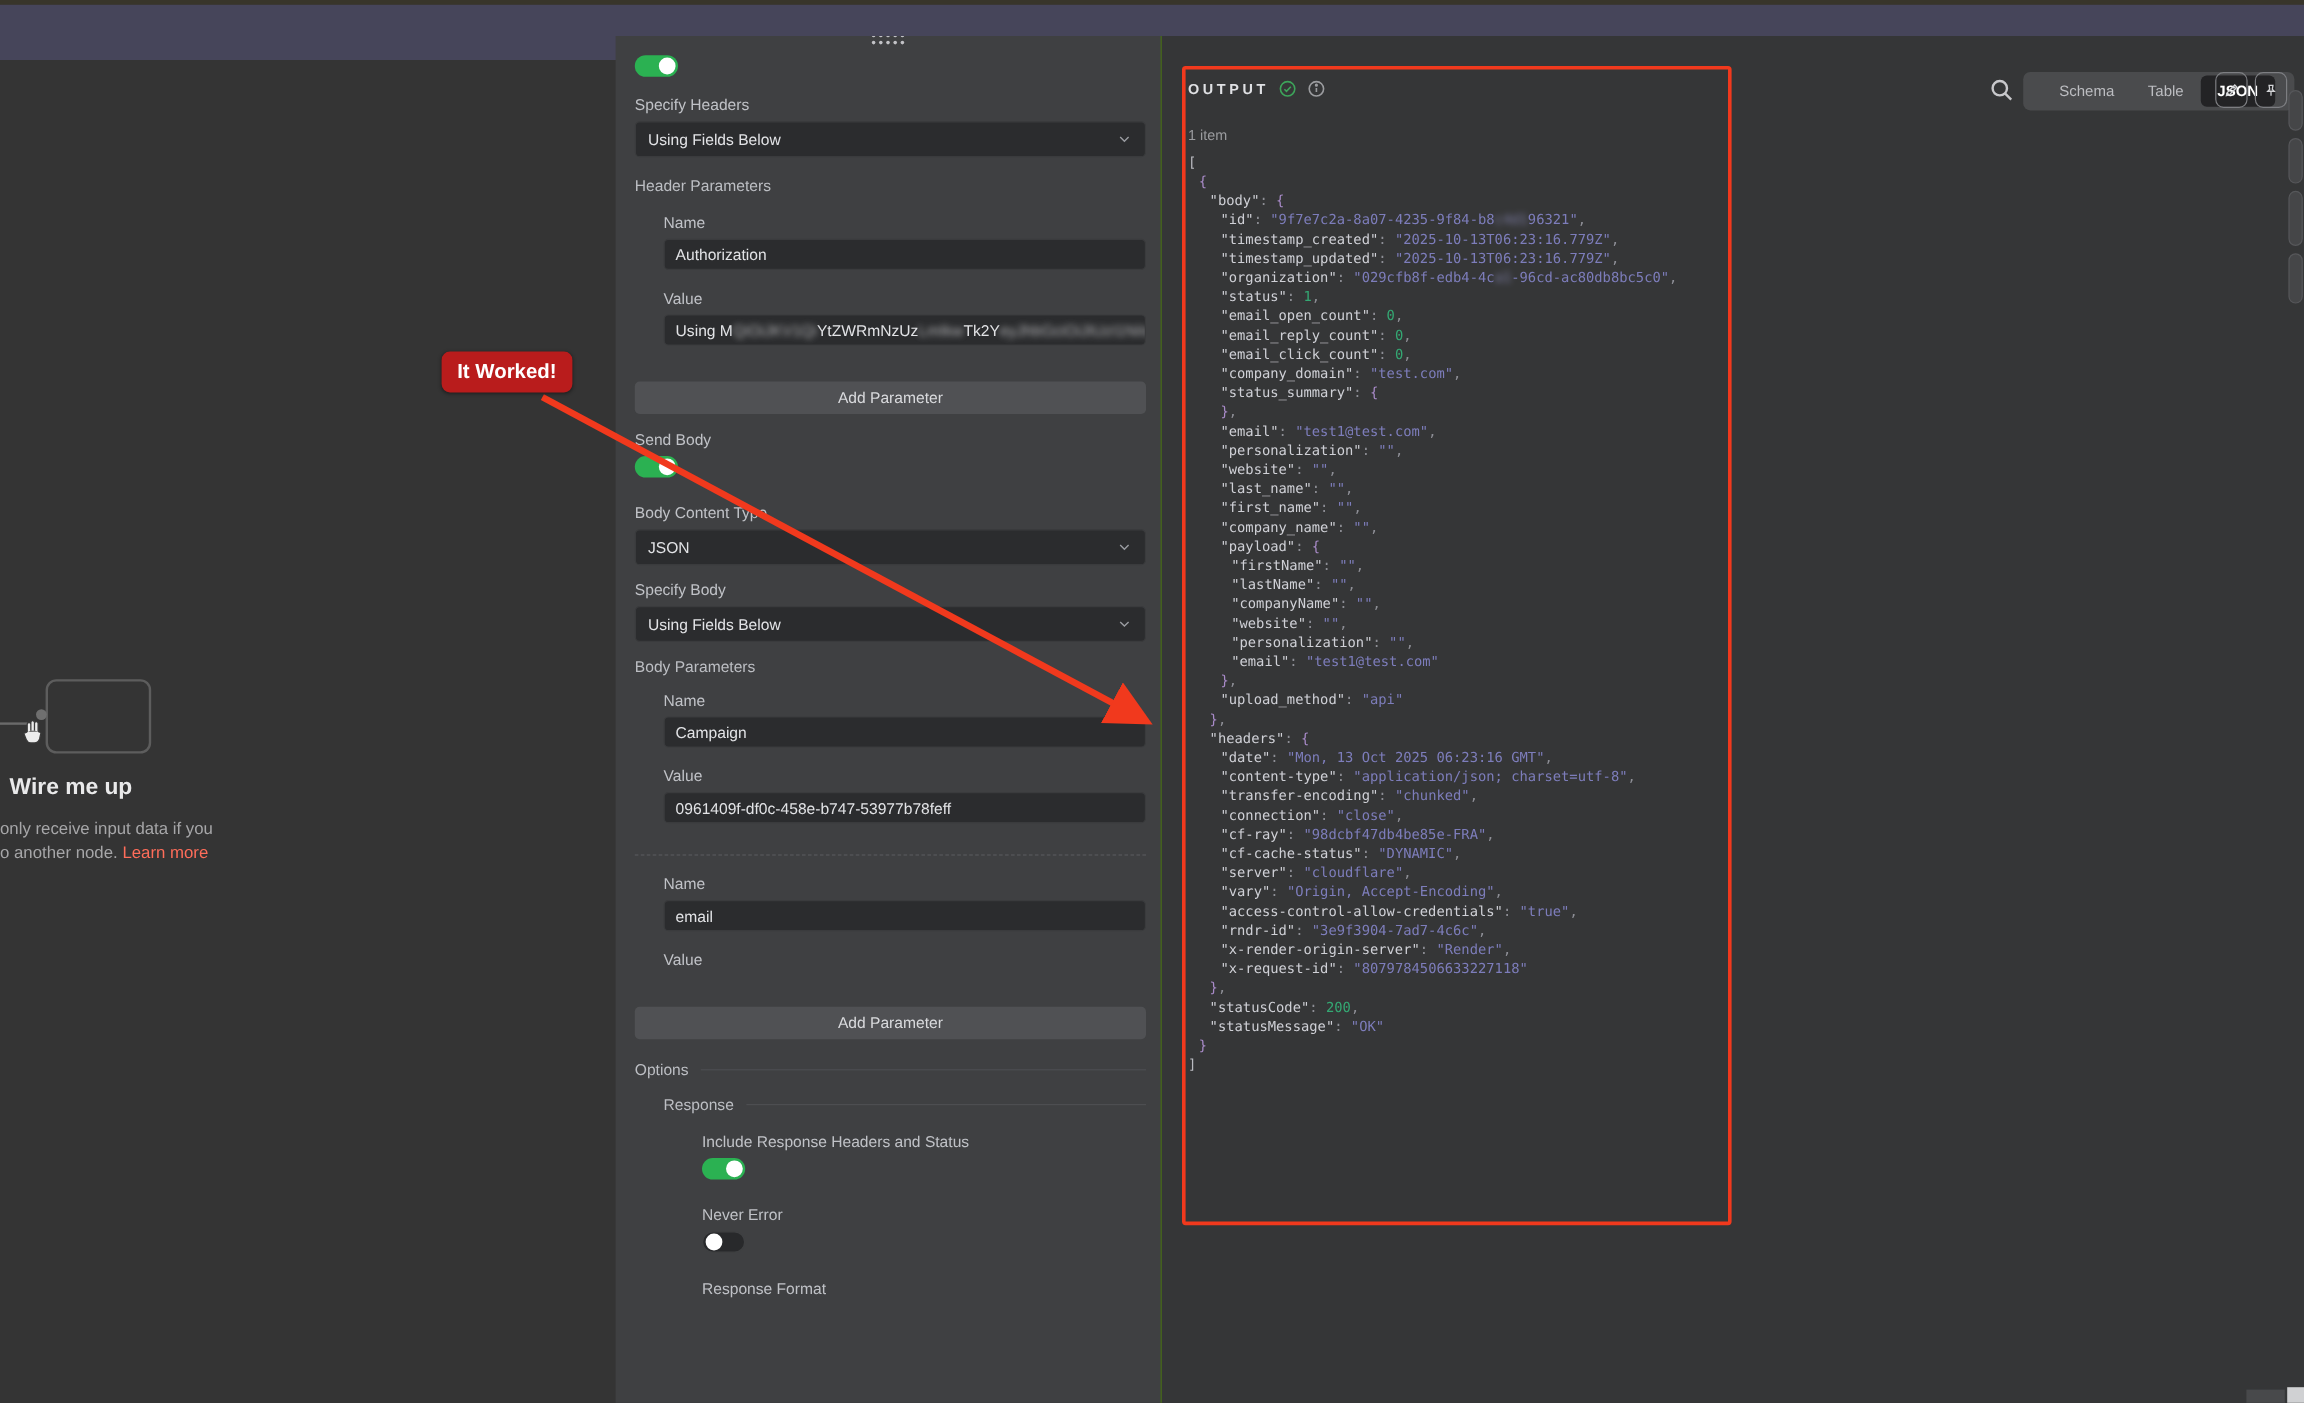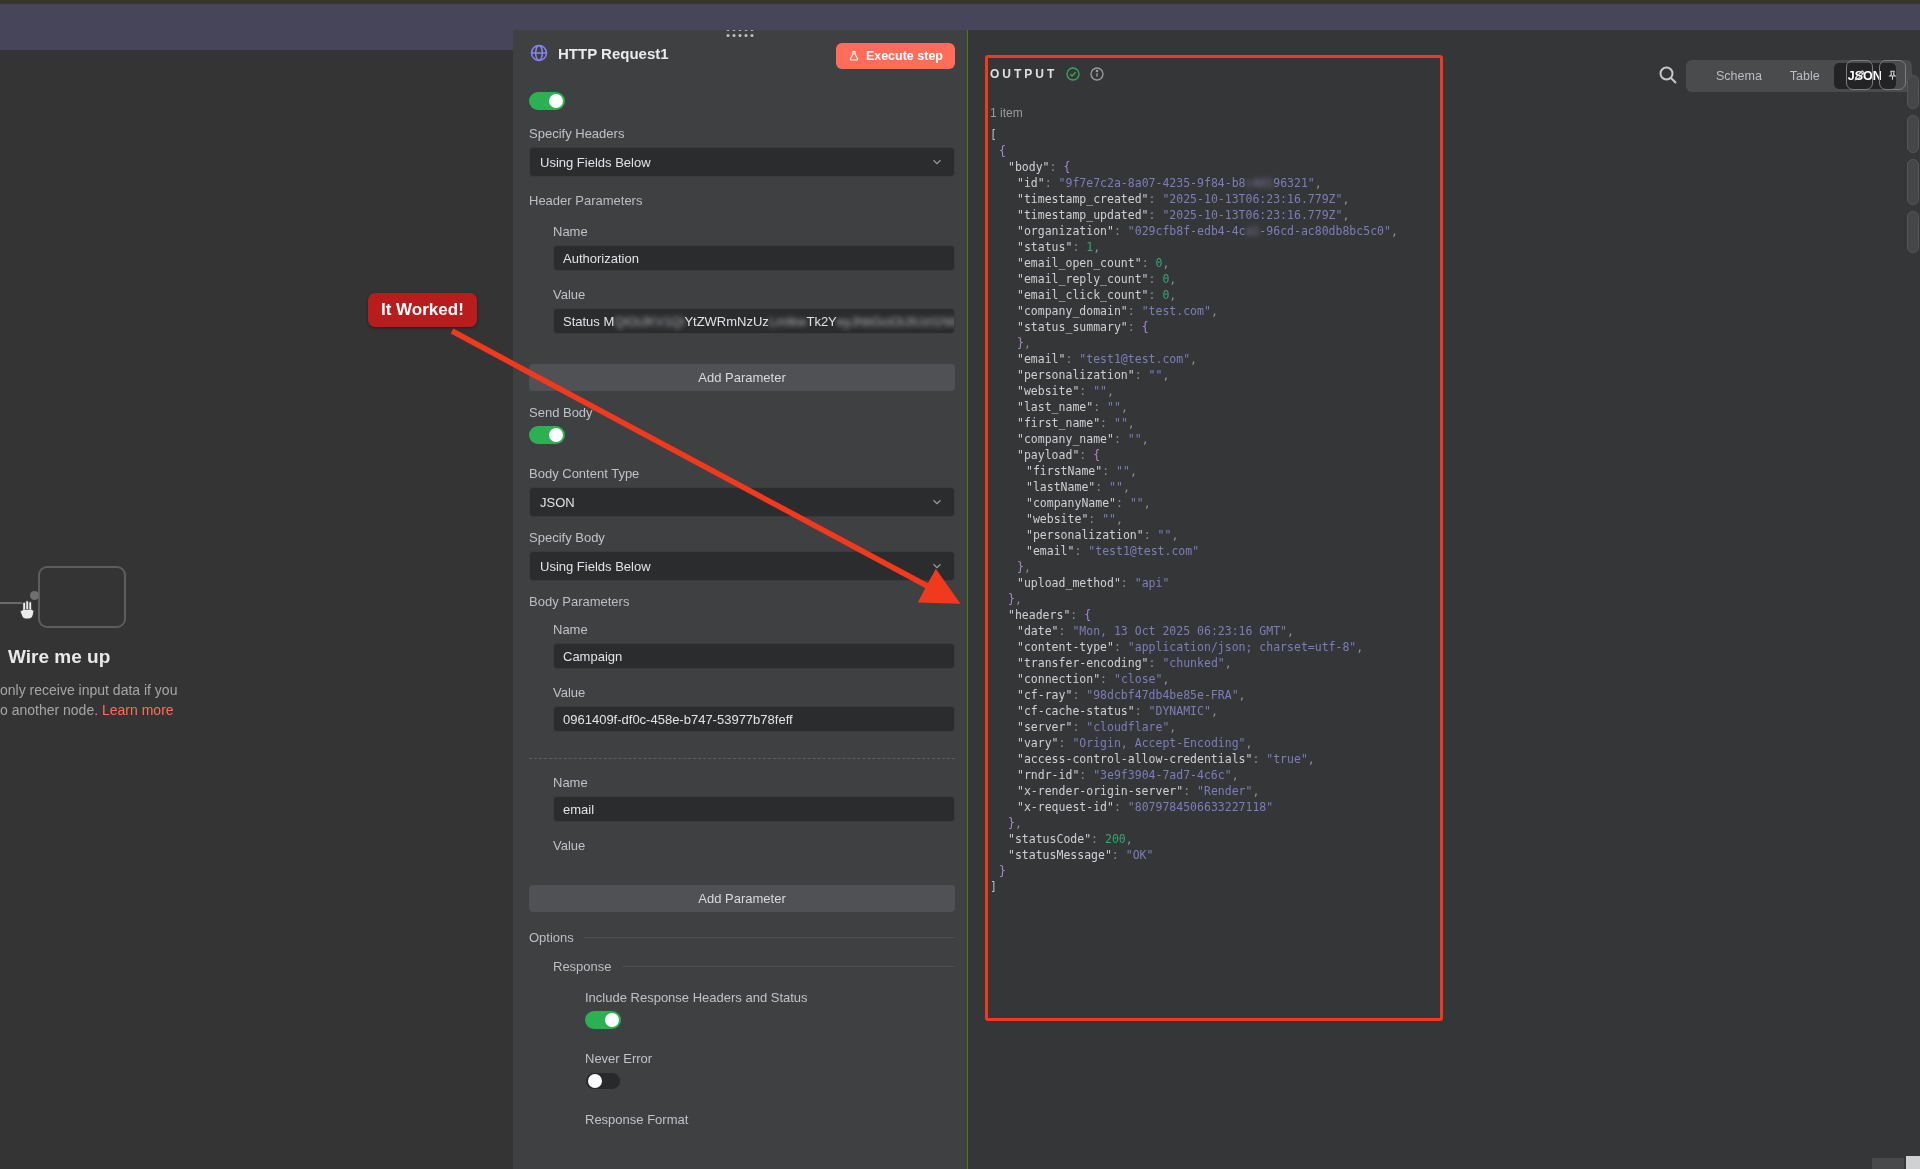--- a/index.html
+++ b/index.html
@@ -134,34 +134,20 @@
       <i></i>
       <i></i>
       <i></i>
       <i></i>
       <i></i>
       <i></i>
       <i></i>
       <i></i>
   </div>
 
-  <div class="ndv-header">
-    <svg width="20" height="20" viewBox="0 0 24 24" fill="none" stroke="#8a84f2" stroke-width="1.8">
-      <circle cx="12" cy="12" r="9"></circle>
-        <ellipse cx="12" cy="12" rx="4" ry="9"></ellipse>
-        <path d="M3 12h18"></path>
-    </svg>
-    <span class="node-title">HTTP Request1</span>
-    <button class="exec-btn">
-      <svg width="12" height="12" viewBox="0 0 24 24" fill="none" stroke="#fff" stroke-width="2.2">
-          <path d="M9 3h6M10 3v5l-5 9a2 2 0 0 0 1.8 3h10.4a2 2 0 0 0 1.8-3l-5-9V3"></path>
-        </svg>
-      <span>Execute step</span>
-    </button>
-  </div>
 
 
   <div class="params">
     <div class="toggle on" style="margin-top:8px">
         <div class="knob"></div>
       </div>
 
     <div class="flabel">Specify Headers</div>
     <div class="select">
       <span>Using Fields Below</span>
@@ -169,21 +155,21 @@
           <path d="M6 9l6 6 6-6"></path>
         </svg>
     </div>
 
     <div class="section-label">Header Parameters</div>
     <div class="pgroup">
       <div class="flabel">Name</div>
       <div class="tinput">Authorization</div>
       <div class="flabel">Value</div>
       <div class="tinput">
-          <span class="seg-t">Status M</span>
+          <span class="seg-t">Using M</span>
           <span class="seg-sbl">QiOiJKV1Qi</span>
           <span class="seg-t">YtZWRmNzUz</span>
           <span class="seg-sbl">LmIkw</span>
           <span class="seg-t">Tk2Y</span>
           <span class="seg-sbl">eyJhbGciOiJIUzI1NiIsInR5cCI6Ik</span>
         </div>
     </div>
 
     <button class="btn-wide">Add Parameter</button>
 

